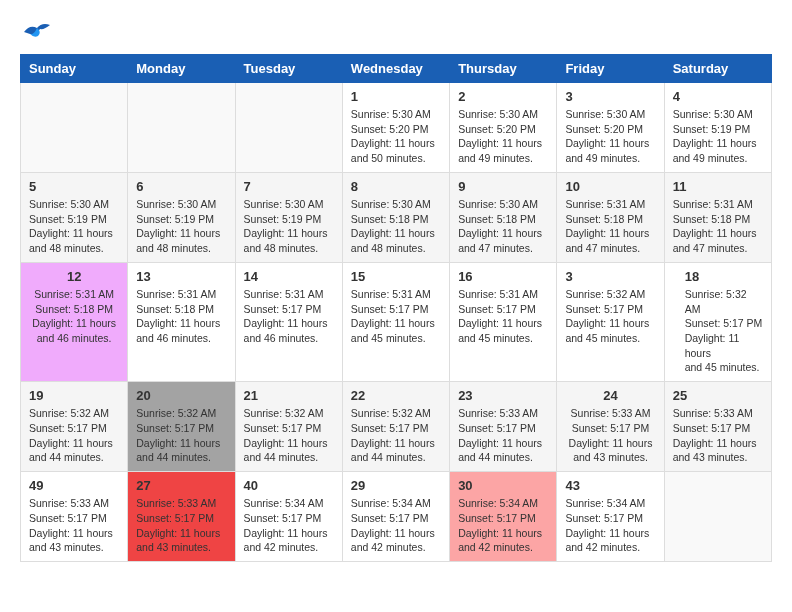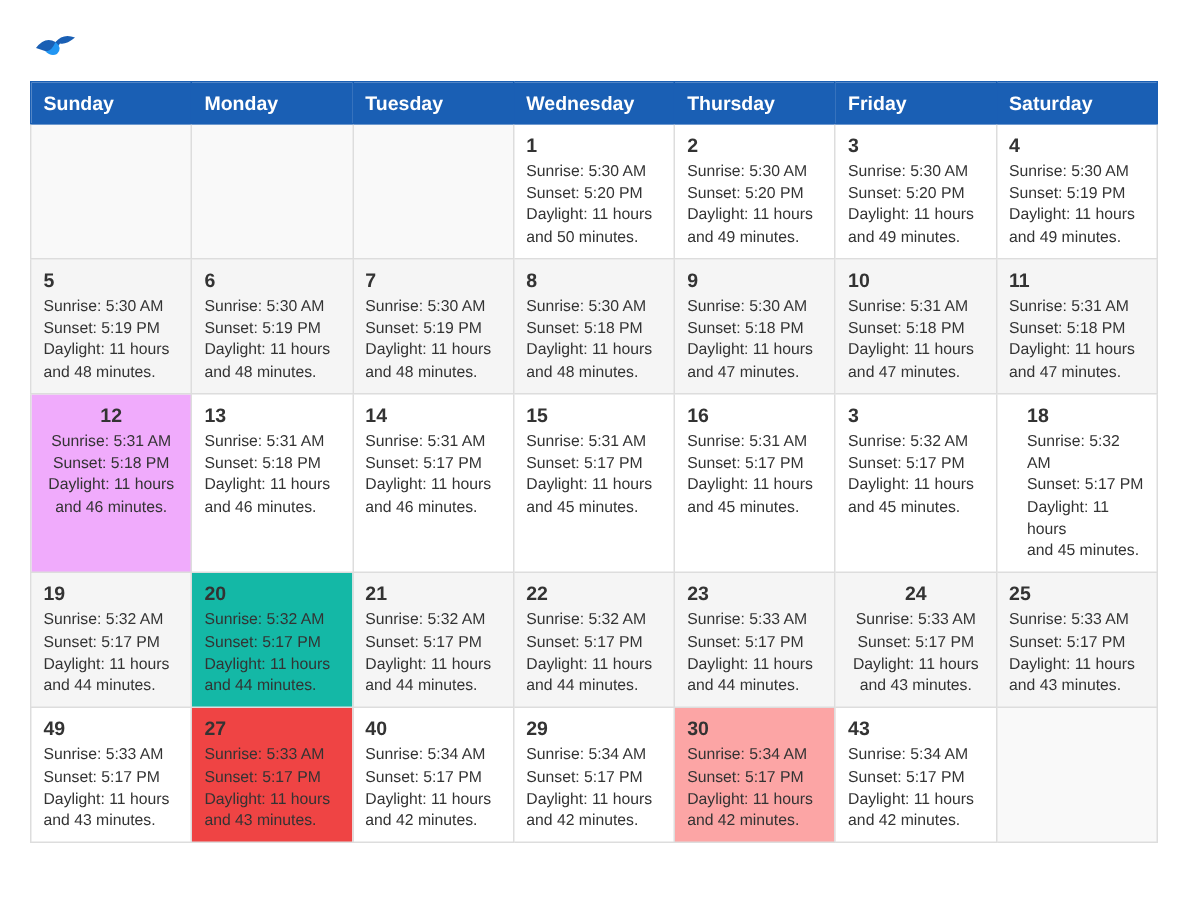--- a/index.html
+++ b/index.html
@@ -266,21 +266,21 @@
         </td>
       </tr>
       <tr>
         <td style="background: rgb(245, 245, 245);">
           <span class="day-number">19</span>
           <div class="day-info" style="white-space: pre-line;">Sunrise: 5:32 AM
 Sunset: 5:17 PM
 Daylight: 11 hours
 and 44 minutes.</div>
         </td>
-        <td style="background: #14b8a6;">
+        <td style="background: #a3a3a3;">
           <span class="day-number">20</span>
           <div class="day-info" style="white-space: pre-line;">Sunrise: 5:32 AM
 Sunset: 5:17 PM
 Daylight: 11 hours
 and 44 minutes.</div>
         </td>
         <td style="background: rgb(245, 245, 245);">
           <span class="day-number">21</span>
           <div class="day-info" style="white-space: pre-line;">Sunrise: 5:32 AM
 Sunset: 5:17 PM

